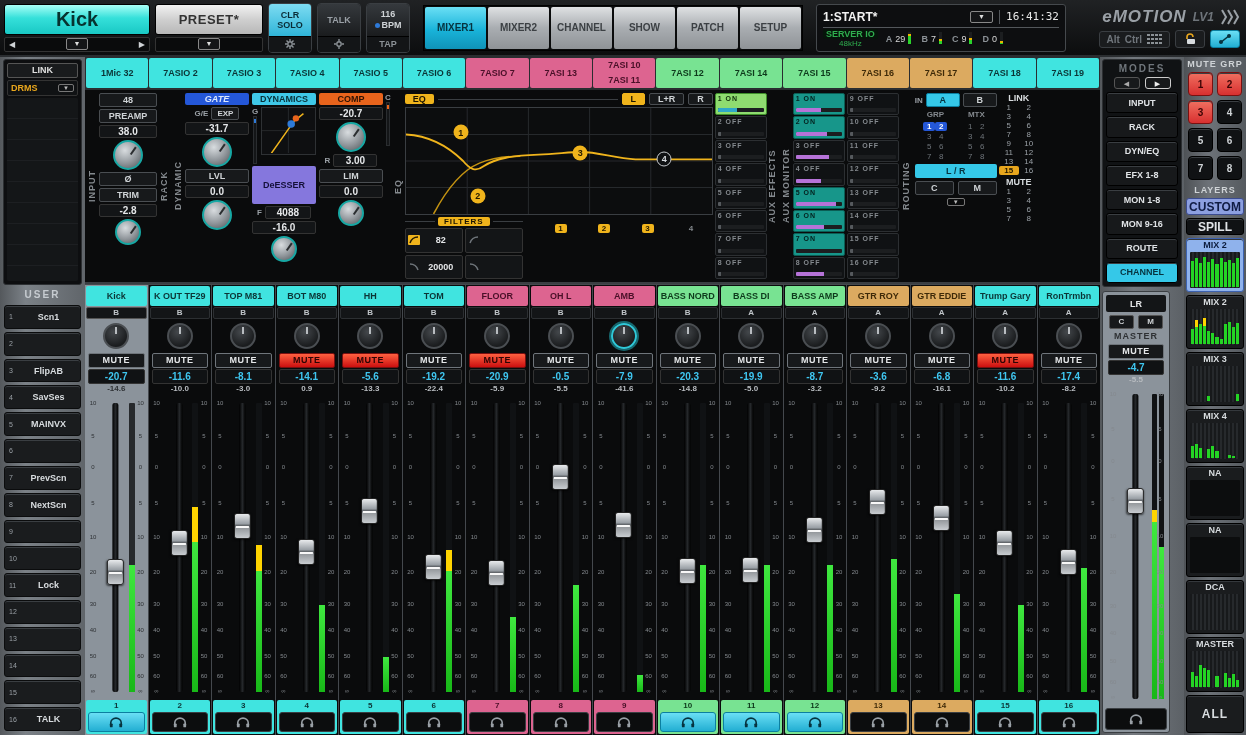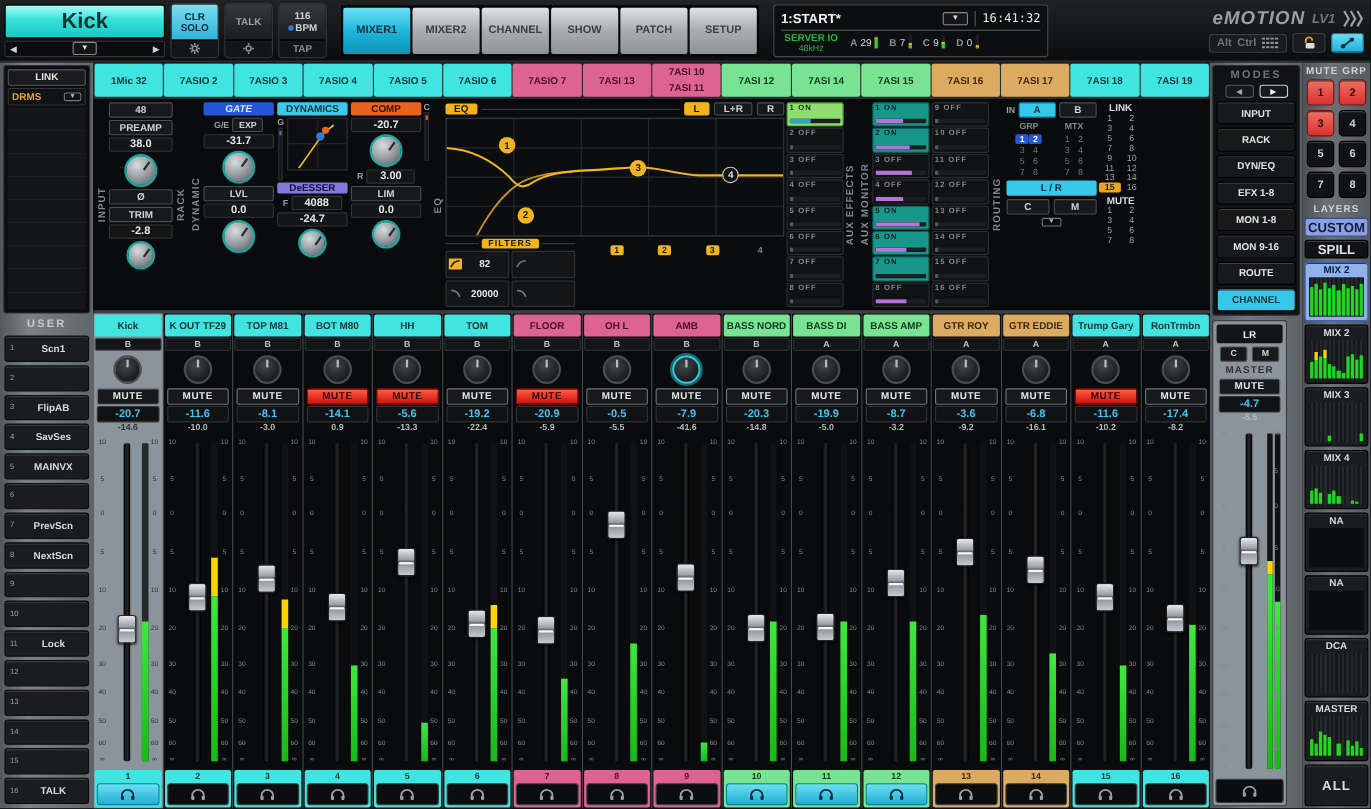--- a/index.html
+++ b/index.html
@@ -90,21 +90,21 @@
   .rslot { flex:1; background:#26b8d8; background:linear-gradient(#4fd0e8,#1ea8cc); border-radius:2px; color:#083038; font-size:9px; font-weight:bold; display:flex; align-items:center; justify-content:center; }
   .rslot.empty { background:#17191b; border:1px solid #34383c; color:#6f757b; justify-content:flex-end; padding-right:4px; font-size:6px; }
   .hdr { width:100%; border-radius:2px; font-size:9px; font-weight:bold; text-align:center; padding:1px 0; }
   .hdr.gate { background:#2457d8; color:#dce8ff;font-style:italic; }
   .hdr.dyns { background:#3fc8e8; color:#083038; }
   .hdr.comp { background:#e8641c; color:#2e1202; }
   .dyn-sub { width:64px; }
   .rowmini { display:flex; gap:3px; align-items:center; width:100%; justify-content:center; }
   .rowmini .lbl { color:#9aa0a6; font-size:8px; font-weight:bold; }
   .mbtn { background:#17191b; border:1px solid #4a4e52; border-radius:2px; color:#cfd3d6; font-size:8px; font-weight:bold; padding:1px 5px; }
-  .deesser { background:#8577dd; color:#14103a; border-radius:2px; font-size:9px; font-weight:bold; text-align:center; padding:0 0; width:100%; }
+  .deesser { background:#8577dd; color:#14103a; border-radius:2px; font-size:9px; font-weight:bold; text-align:center; padding:14px 0; width:100%; }
   .dgraph { width:56px; height:48px; background:#0e0f11; border:1px solid #2e3134; position:relative; }
   .vmeter { width:4px; height:48px; background:#141618; border:1px solid #2a2d30; position:relative; }
   .vmeter i { position:absolute; top:2px; left:0; right:0; height:4px; }
   .gdot { background:#2e7ad8; } .cdot { background:#e8641c; }
 
   .eq-col { flex-direction:column; width:308px; gap:2px; display:flex; }
   .eq-head { display:flex; align-items:center; gap:4px; }
   .eqtag { background:#f0b41c; color:#1c1400; font-size:9px; font-weight:bold; padding:0 8px; border-radius:2px; }
   .eqline { flex:1; height:1px; background:#3a3e42; }
   .eqmode { font-size:9px; font-weight:bold; border-radius:2px; padding:0 8px; background:#17191b; border:1px solid #4a4e52; color:#cfd3d6; }
@@ -238,20 +238,26 @@
 
   <header id="topbar">
     <div class="tb-group">
       <div class="disp cyan-disp">Kick</div>
       <div class="nav-row">
         <span>◀</span>
         <span class="ddbox">▼</span>
         <span>▶</span>
       </div>
     </div>
+    <div class="tb-group">
+      <div class="disp gray-disp">PRESET*</div>
+      <div class="nav-row" style="justify-content:center;">
+          <span class="ddbox">▼</span>
+        </div>
+    </div>
     <div class="tb-sq on">
       <div class="sq-top">CLR
 SOLO</div>
       <div class="sq-bot">
           <svg width="10" height="10" viewBox="0 0 10 10">
             <circle cx="5" cy="5" r="2.2" fill="none" stroke="#8b9196" stroke-width="1.4"></circle>
             <g stroke="#8b9196" stroke-width="1.4">
               <line x1="5" y1="0" x2="5" y2="2"></line>
               <line x1="5" y1="8" x2="5" y2="10"></line>
               <line x1="0" y1="5" x2="2" y2="5"></line>
@@ -576,21 +582,21 @@
                     <circle cx="31" cy="17" r="4" fill="#2e7ad8"></circle>
                     <circle cx="36" cy="11" r="3.4" fill="#e8641c"></circle>
                   </svg>
               </div>
             </div>
             <div class="deesser">DeESSER</div>
             <div class="rowmini">
                 <span class="lbl">F</span>
                 <span class="pval" style="width:46px;">4088</span>
               </div>
-            <div class="pval">-24.7</div>
+            <div class="pval">-16.0</div>
             <div class="knob small"></div>
           </div>
           <div class="stack dyn-sub" style="margin-left:3px;">
             <div class="hdr comp">COMP</div>
             <div class="pval">-20.7</div>
             <div class="knob"></div>
             <div class="rowmini">
                 <span class="lbl">R</span>
                 <span class="pval" style="width:44px;">3.00</span>
               </div>

